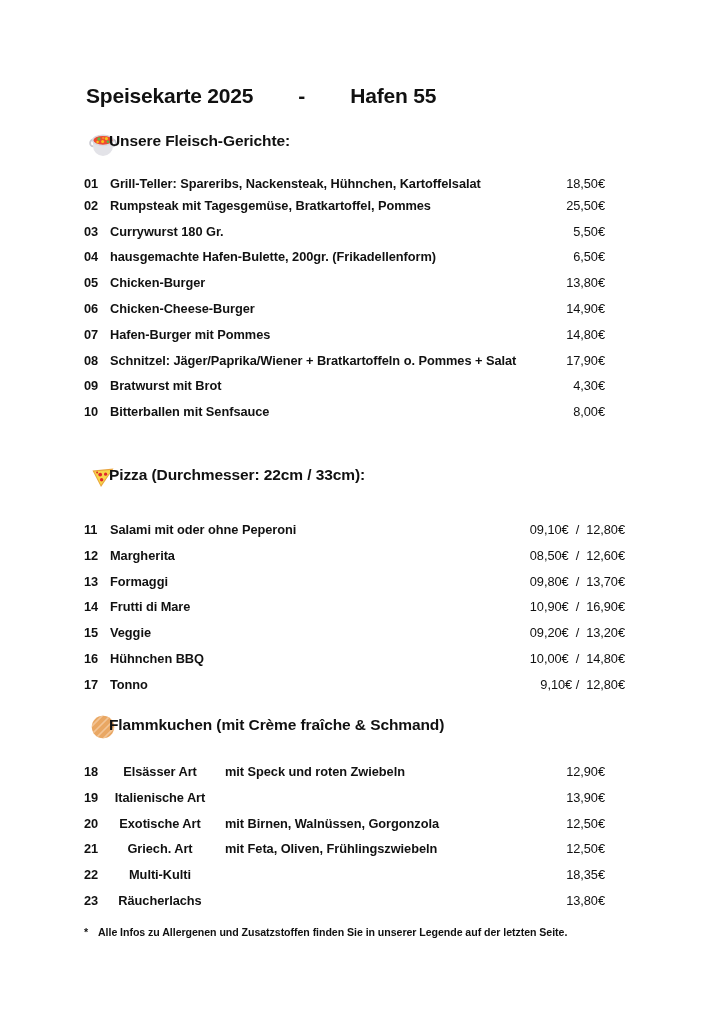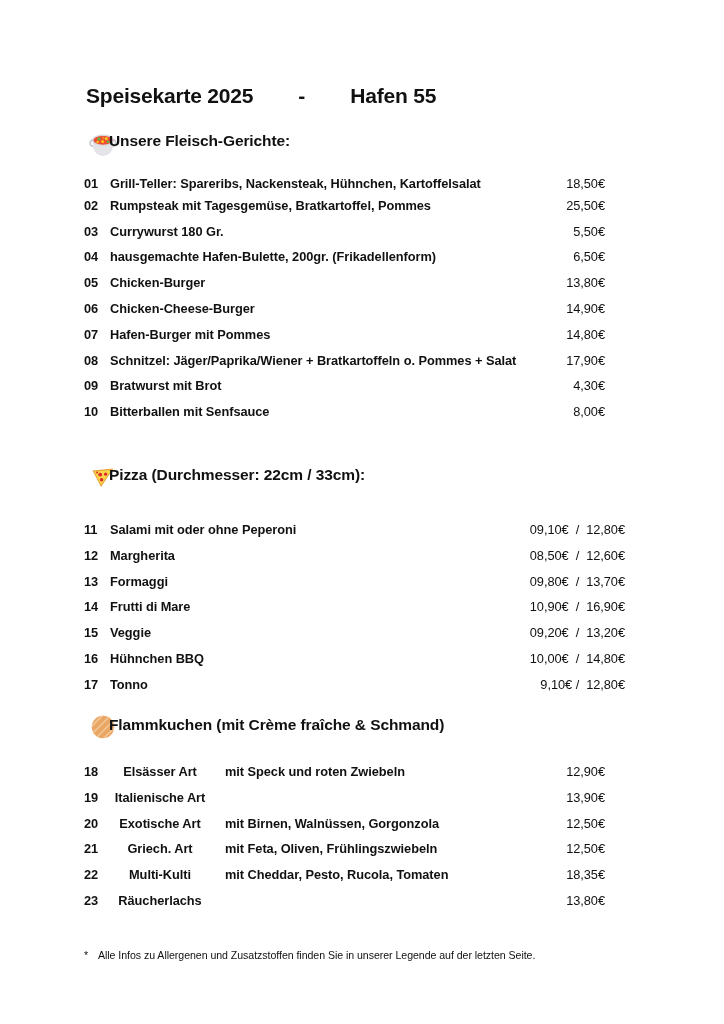--- a/index.html
+++ b/index.html
@@ -124,23 +124,23 @@
     font-weight: 700;
   }
   .row.flamm .price {
     right: 119px;
   }
 
   
   .footnote {
     position: absolute;
     left: 84px;
-    top: 949px;
+    top: 926px;
     font-size: 10.6px;
-    font-weight: 400;
+    font-weight: 700;
     letter-spacing: -0.05px;
     color: #111111;
     white-space: nowrap;
   }
   .footnote .star {
     display: inline-block;
     width: 14px;
   }
 </style>
 </head>
@@ -319,21 +319,20 @@
       </div>
       <div class="row flamm">
         <span class="num">21</span>
         <span class="name">Griech. Art</span>
         <span class="desc">mit Feta, Oliven, Frühlingszwiebeln</span>
         <span class="price">12,50€</span>
       </div>
       <div class="row flamm">
         <span class="num">22</span>
         <span class="name">Multi-Kulti</span>
-        <span class="desc">mit Cheddar, Pesto, Rucola, Tomaten</span>
         <span class="price">18,35€</span>
       </div>
       <div class="row flamm">
         <span class="num">23</span>
         <span class="name">Räucherlachs</span>
         <span class="price">13,80€</span>
       </div>
     </div>
   </div>
 

